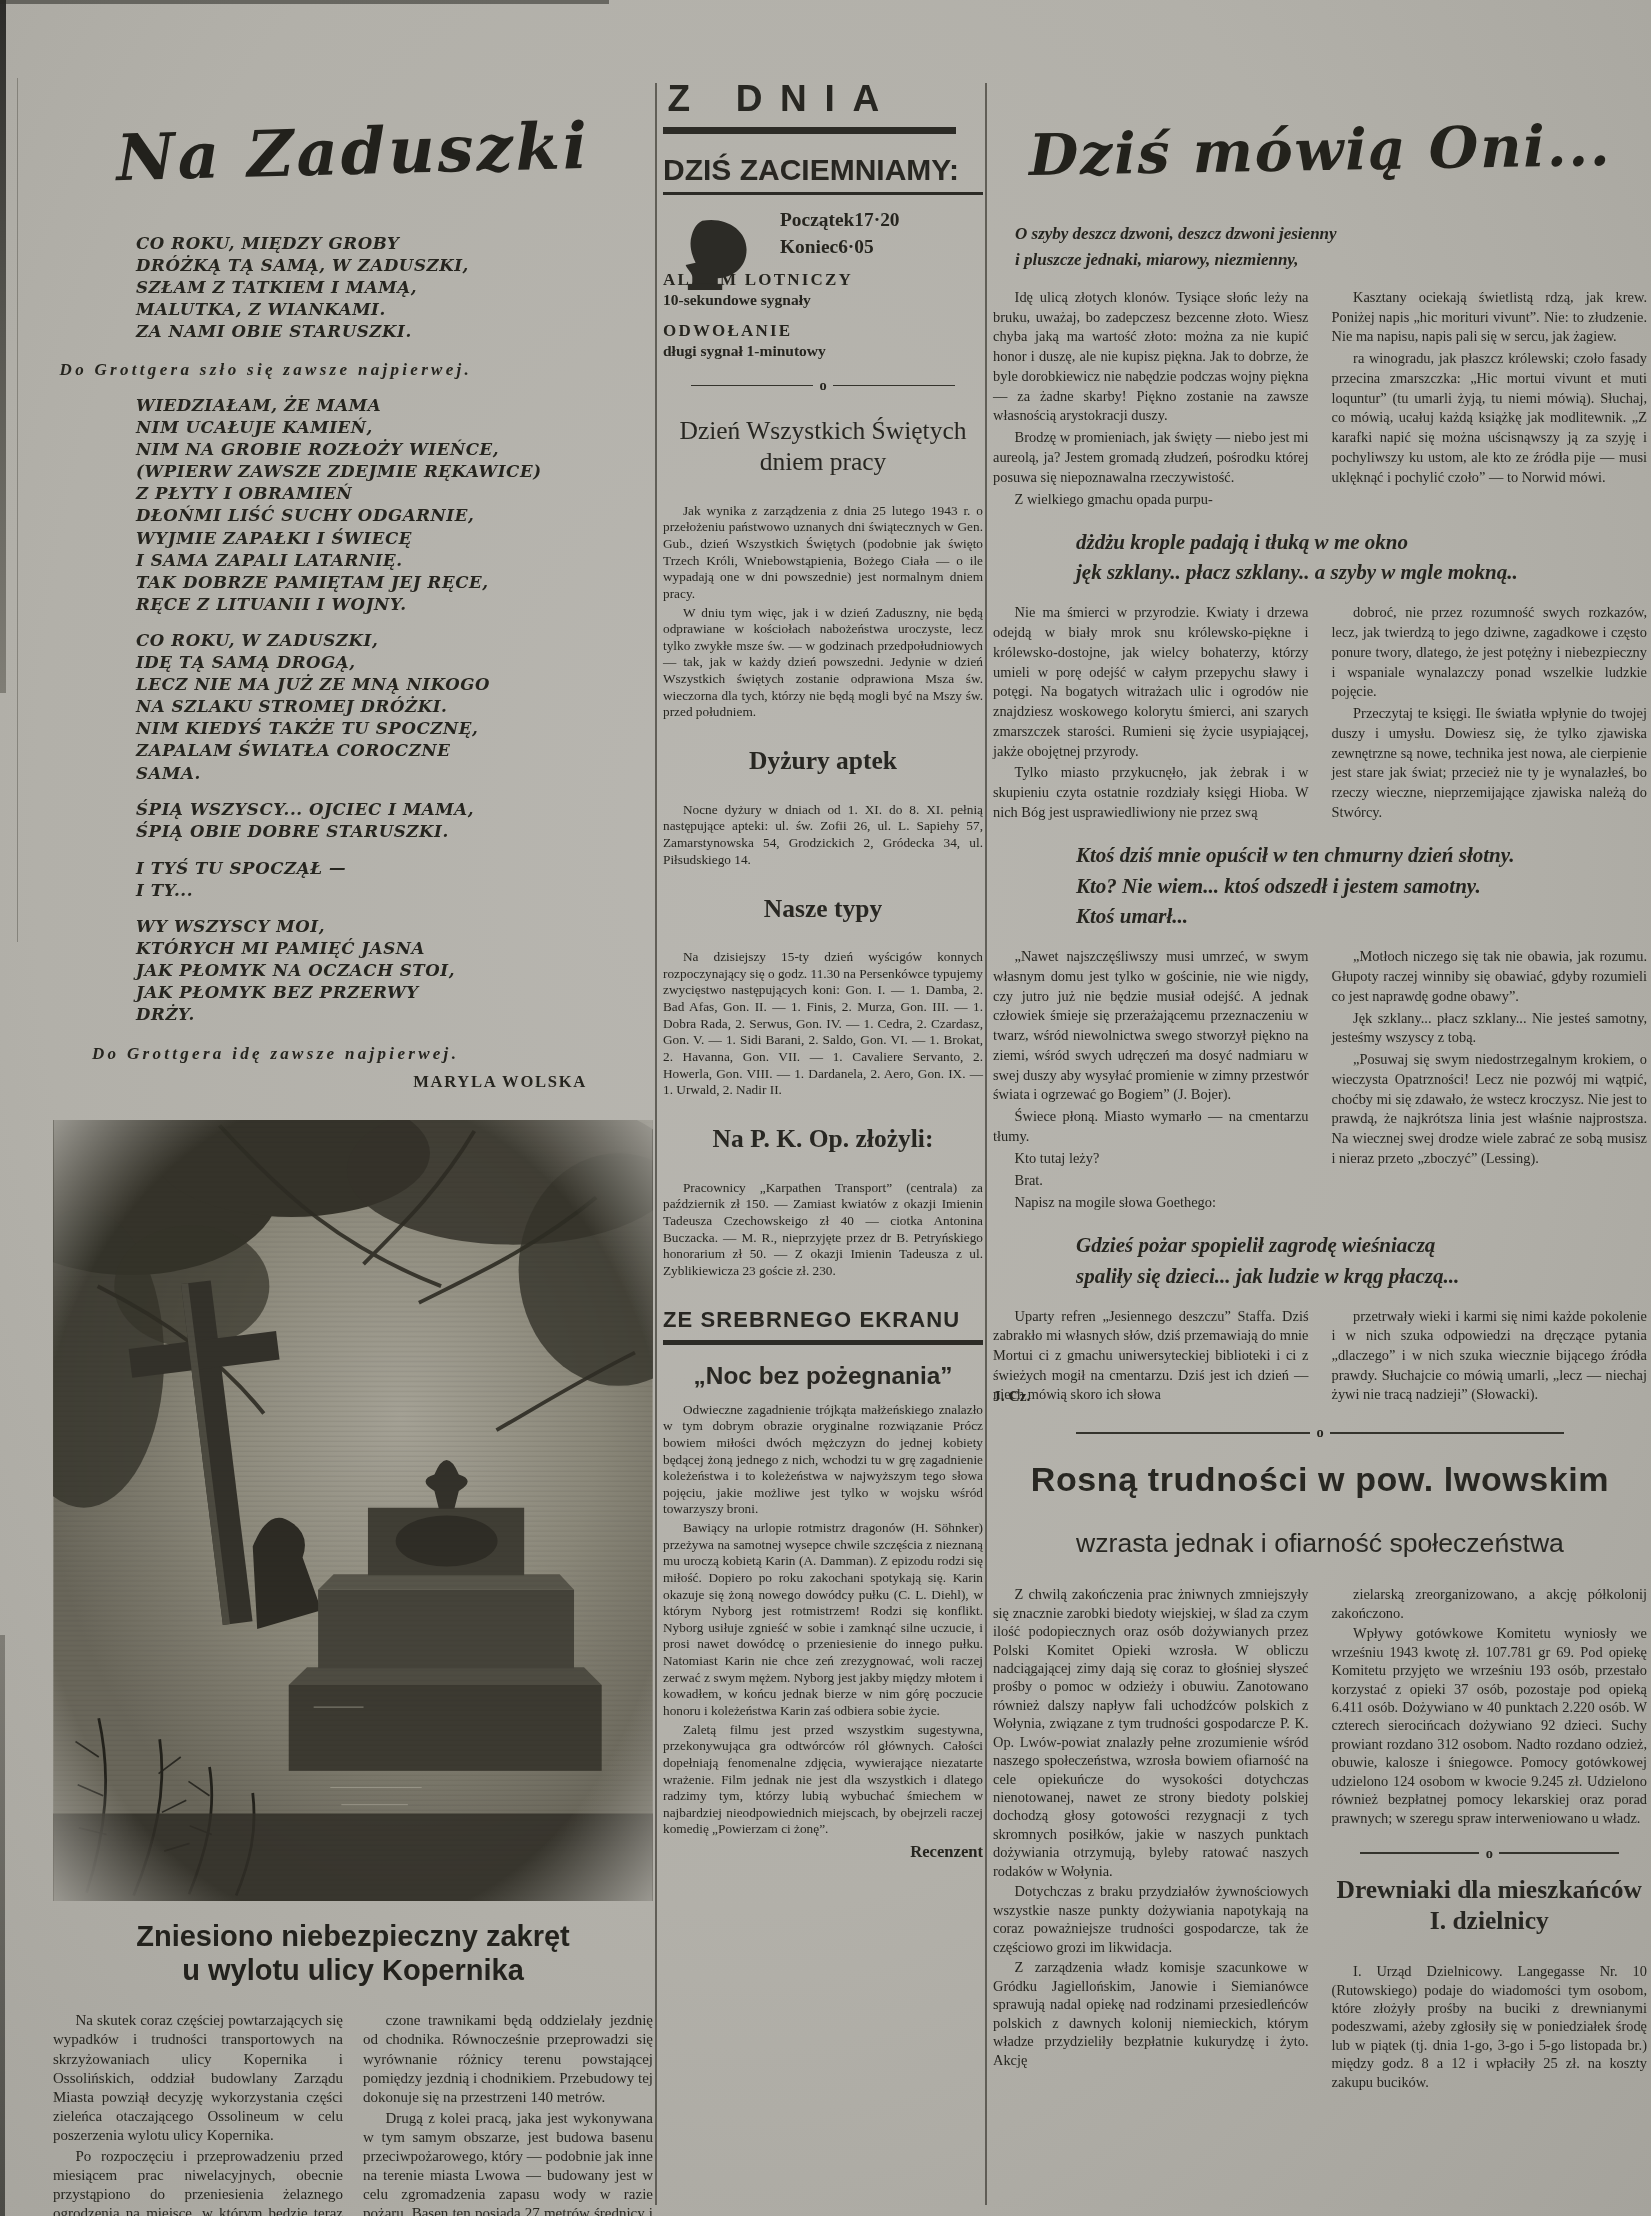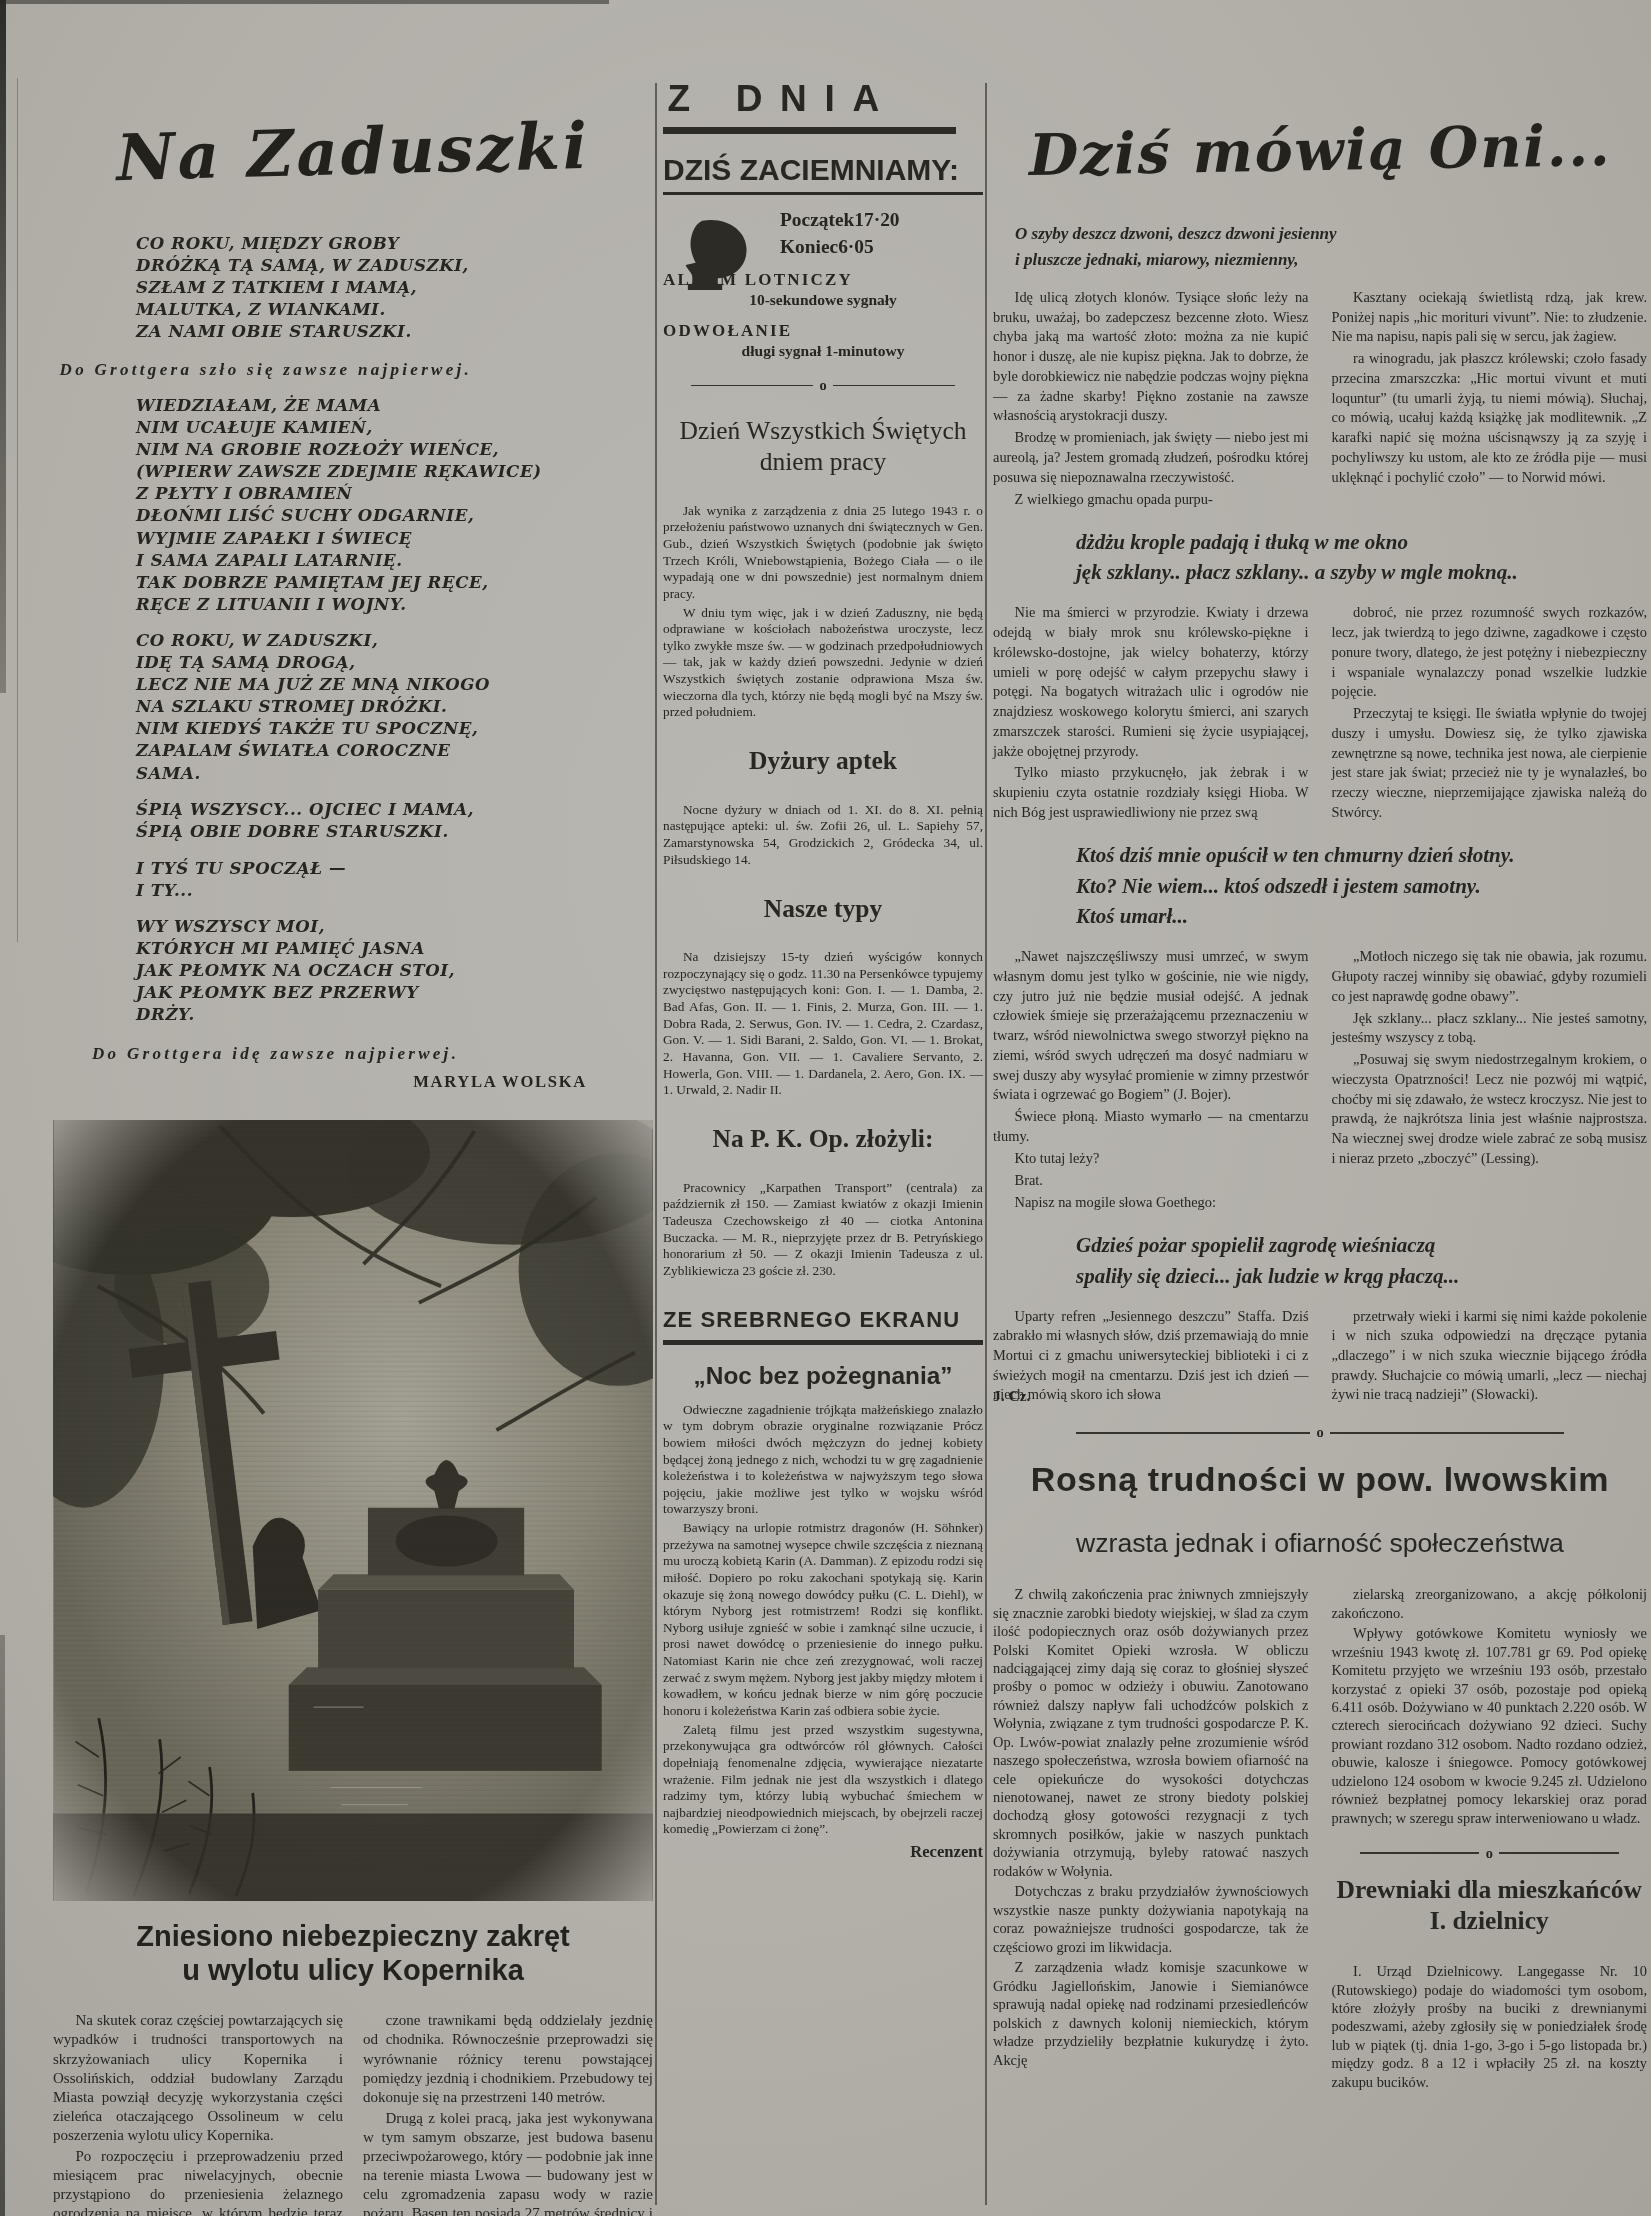--- a/index.html
+++ b/index.html
@@ -39,21 +39,21 @@
   
   .col-mid{left:663px;top:78px;width:320px;}
   .zdnia{font-weight:700;font-size:37px;letter-spacing:17.7px;margin-left:4.4px;color:#282722;}
   .bar-thick{height:7.2px;background:#2c2b26;width:293px;margin-top:6.6px;}
   .zaciem{font-weight:700;font-size:30px;letter-spacing:0px;margin-top:19px;color:#282722;}
   .bar-thin{height:2.8px;background:#2c2b26;width:100%;margin-top:5.5px;}
   .blackout{position:relative;margin-top:14.4px;min-height:139px;}
   .lamp{position:absolute;left:15.5px;top:5.5px;}
   .bo-row{display:flex;margin:4.4px 5.5px 0 117px;font-weight:700;font-size:19.4px;}
   .alarm-l{font-weight:700;font-size:17px;letter-spacing:2.2px;margin-top:12.2px;}
-  .alarm-d{font-weight:700;font-size:15.5px;text-align:center;margin-top:1.1px;}
+  .alarm-d{font-weight:700;font-size:15.5px;margin-top:1.1px;}
   .divo{display:flex;align-items:center;gap:6.6px;margin:16.6px 28px 0 28px;font-size:14.4px;font-weight:700;}
   .divo::before,.divo::after{content:"";flex:1;height:1.7px;background:#34332c;}
   .mid-head{white-space:pre-line;text-align:center;font-weight:500;font-size:25.5px;line-height:1.2;margin-top:22px;color:#282722;}
   .mid-head2{text-align:center;font-weight:700;font-size:25.5px;margin-top:25.5px;color:#282722;}
   .mid-body{font-size:13.3px;line-height:1.25;margin-top:12.2px;}
   .screen-kicker{font-weight:700;font-size:22px;letter-spacing:1.1px;margin-top:28px;border-bottom:5px solid #2c2b26;padding-bottom:6.6px;color:#282722;}
   .film-title{text-align:center;font-weight:700;font-size:24.4px;margin-top:16.6px;color:#282722;}
   .sig{text-align:right;font-weight:700;font-size:16.6px;margin-top:4.4px;}
   
   .col-right{left:993px;top:78px;width:654px;}

